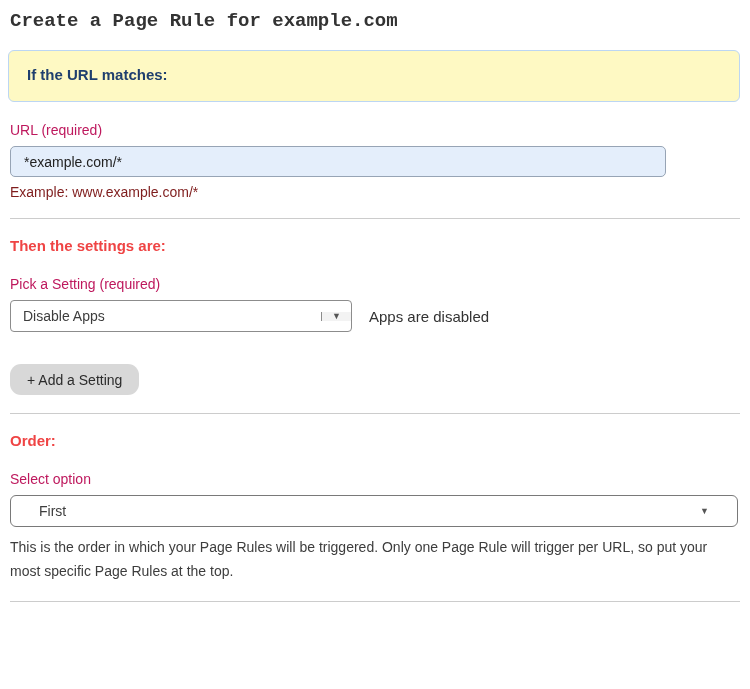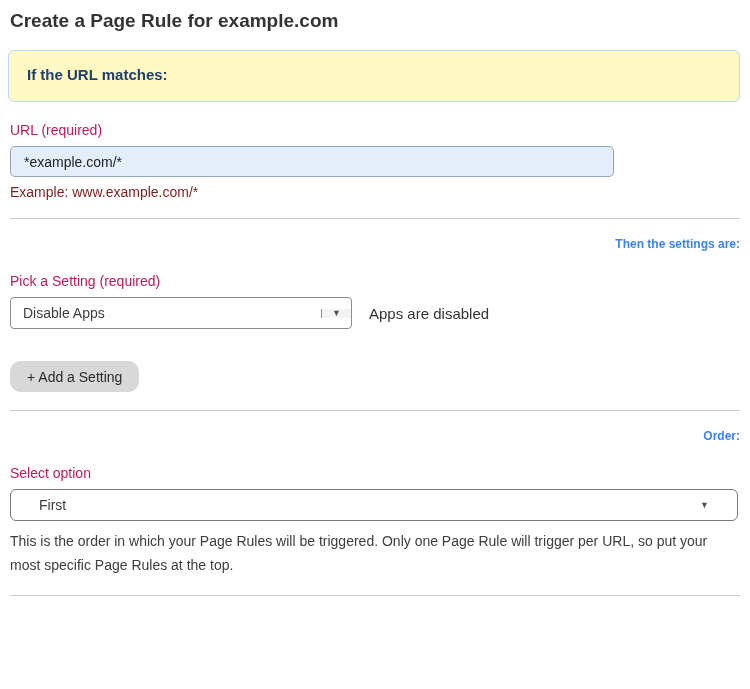--- a/index.html
+++ b/index.html
@@ -8,20 +8,21 @@
     font-family: "Liberation Sans", sans-serif;
     background: #ffffff;
     color: #3d3d3d;
     padding: 8px 10px 0 10px;
   }
   .page-title {
     font-size: 19px;
     font-weight: bold;
     color: #333333;
     margin: 2px 0 18px 0;
+    font-family: Liberation Mono, monospace;
   }
   .info-box {
     background: #fef9c3;
     border: 1px solid #bcd6f3;
     border-radius: 6px;
     padding: 12px 18px 14px 18px;
     margin: 0 0 20px -2px;
     width: 732px;
     color: #1f3f6e;
     font-size: 15px;
@@ -36,21 +37,21 @@
     text-decoration: underline;
     cursor: pointer;
   }
   .field-label {
     font-size: 14px;
     color: #be185d;
     margin: 16px 0 8px 0;
   }
   .url-input {
     display: block;
-    width: 604px;
+    width: 656px;
     height: 31px;
     background: #e4eefb;
     border: 1px solid #97a4b5;
     border-radius: 5px;
     padding: 0 13px;
     font-family: "Liberation Sans", sans-serif;
     font-size: 14px;
     color: #222222;
     outline: none;
   }
@@ -58,25 +59,24 @@
     font-size: 14px;
     color: #7f1d1d;
     margin: 7px 0 0 0;
   }
   .divider {
     border: none;
     border-top: 1px solid #cccccc;
     margin: 18px 0;
   }
   .section-heading {
-    font-size: 12px;
+    font-size: 15px;
     font-weight: bold;
-    color: #3b82f6;
+    color: #ef4444;
     margin: 2px 0 22px 0;
-    text-align: right;
   }
   .setting-row {
     display: flex;
     align-items: center;
     margin: 0 0 0 0;
   }
   .setting-select {
     display: flex;
     align-items: center;
     width: 342px;

